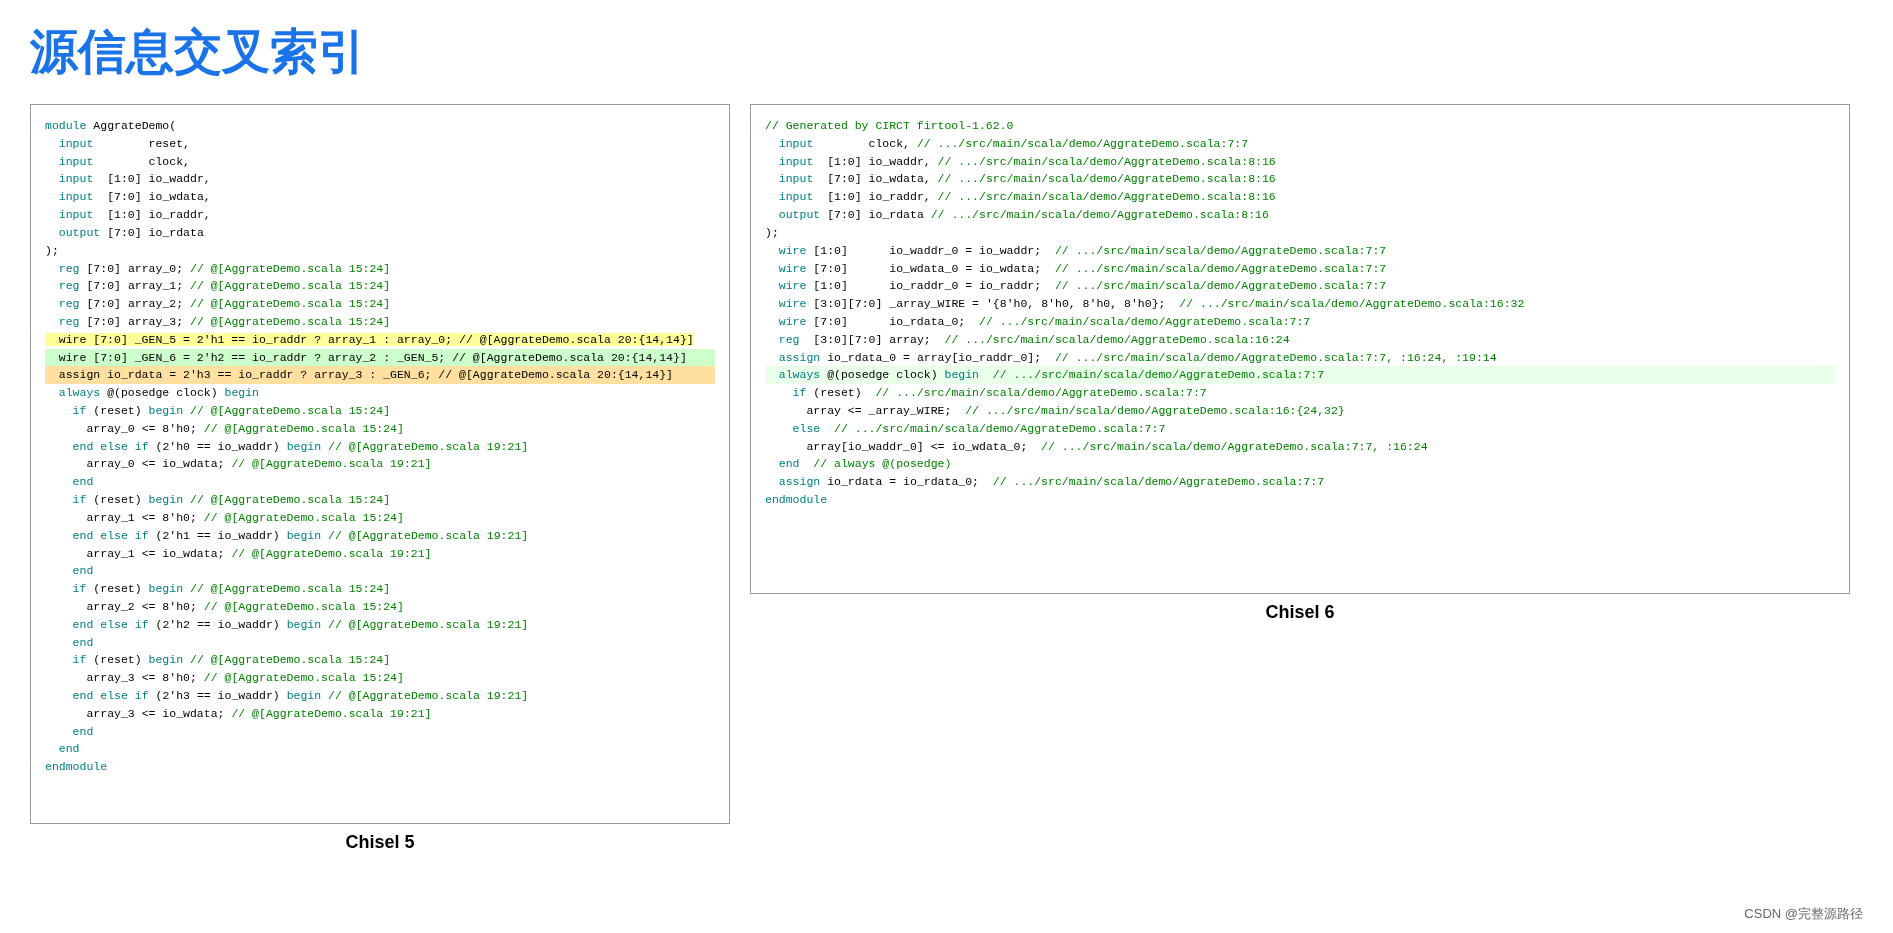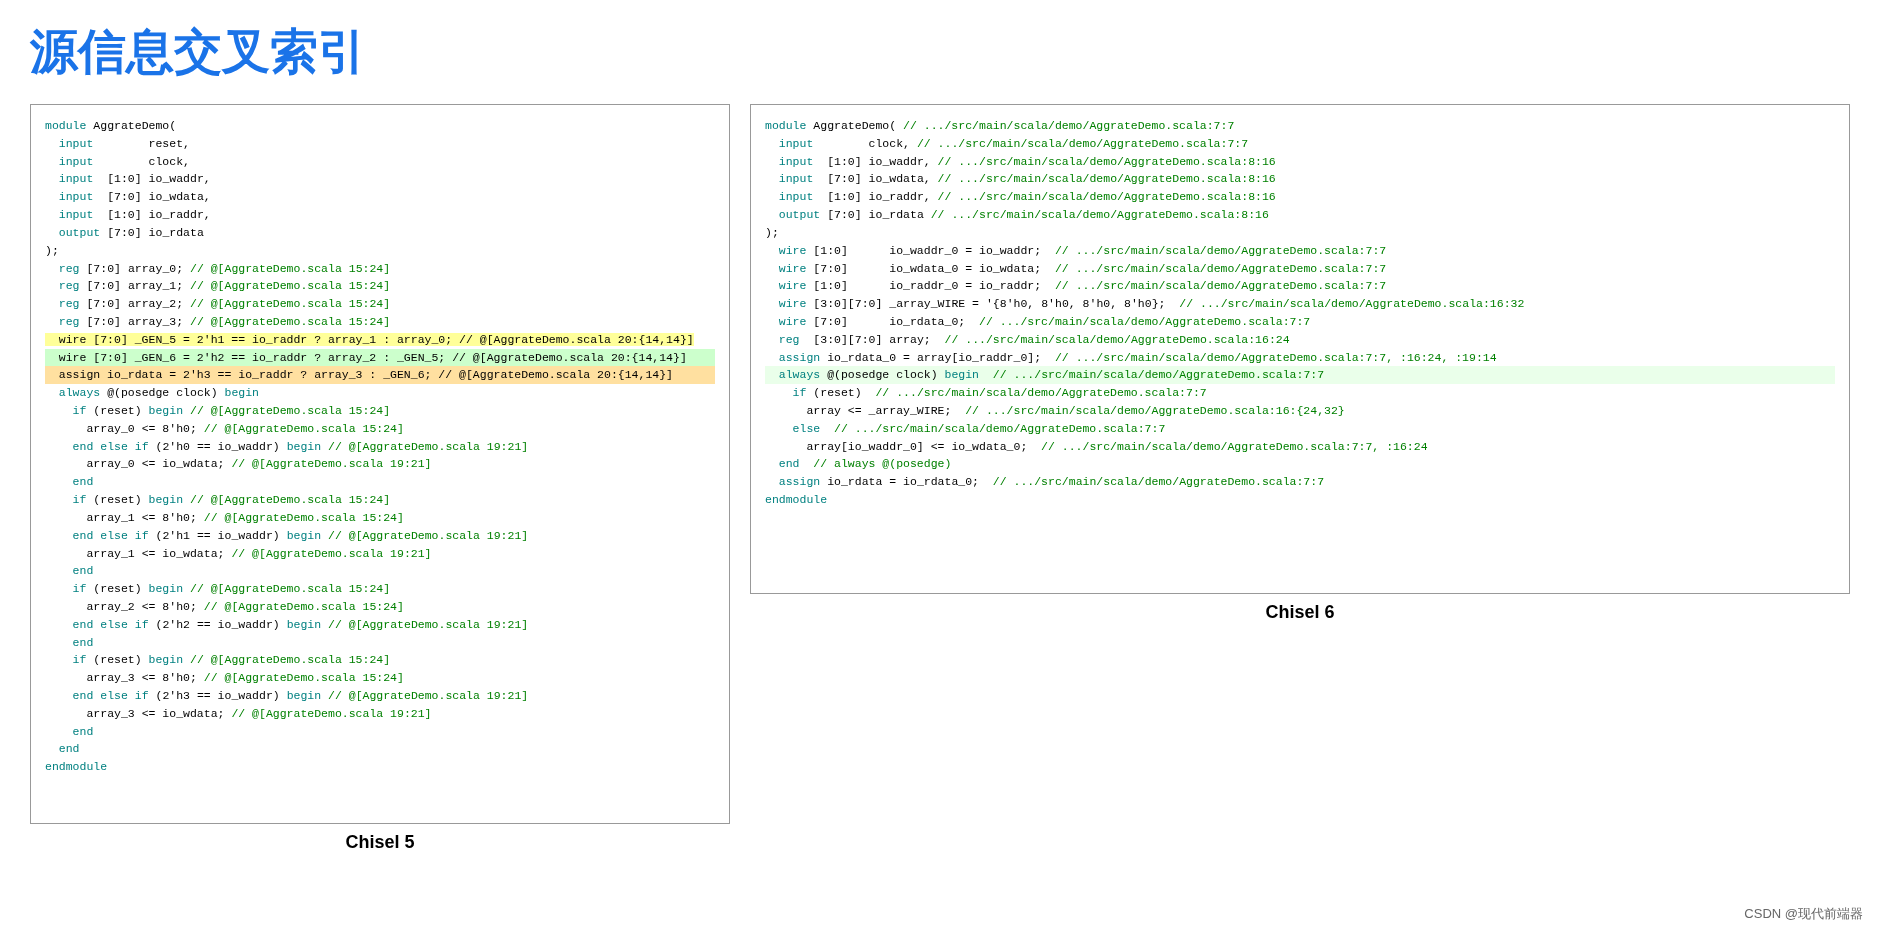--- a/index.html
+++ b/index.html
@@ -144,21 +144,21 @@
           <span class="code-line"><span style="color: rgb(0, 128, 128);">endmodule</span></span>
         </div>
     </div>
     <div class="panel-caption">Chisel 5</div>
   </div>
 
   <div class="right-section">
     <div>
       <div class="panel right-top-panel">
         <div id="right-code">
-            <span class="code-line"><span><span style="color: rgb(0, 128, 128);">module</span><span style="color: rgb(0, 0, 0);"> </span><span style="color: rgb(0, 0, 0);">AggrateDemo</span><span style="color: rgb(0, 0, 0);">( </span></span><span style="color: rgb(0, 128, 0);">// .../src/main/scala/demo/AggrateDemo.scala:7:7</span></span>
+            <span class="code-line" style="color: rgb(0, 128, 0);">// Generated by CIRCT firtool-1.62.0</span>
             <span class="code-line"><span><span style="color: rgb(0, 0, 0);">  </span><span style="color: rgb(0, 128, 128);">input</span><span style="color: rgb(0, 0, 0);">        </span><span style="color: rgb(0, 0, 0);">clock</span><span style="color: rgb(0, 0, 0);">, </span></span><span style="color: rgb(0, 128, 0);">// .../src/main/scala/demo/AggrateDemo.scala:7:7</span></span>
             <span class="code-line"><span><span style="color: rgb(0, 0, 0);">  </span><span style="color: rgb(0, 128, 128);">input</span><span style="color: rgb(0, 0, 0);">  [</span><span style="color: rgb(0, 0, 0);">1</span><span style="color: rgb(0, 0, 0);">:</span><span style="color: rgb(0, 0, 0);">0</span><span style="color: rgb(0, 0, 0);">] </span><span style="color: rgb(0, 0, 0);">io_waddr</span><span style="color: rgb(0, 0, 0);">, </span></span><span style="color: rgb(0, 128, 0);">// .../src/main/scala/demo/AggrateDemo.scala:8:16</span></span>
             <span class="code-line"><span><span style="color: rgb(0, 0, 0);">  </span><span style="color: rgb(0, 128, 128);">input</span><span style="color: rgb(0, 0, 0);">  [</span><span style="color: rgb(0, 0, 0);">7</span><span style="color: rgb(0, 0, 0);">:</span><span style="color: rgb(0, 0, 0);">0</span><span style="color: rgb(0, 0, 0);">] </span><span style="color: rgb(0, 0, 0);">io_wdata</span><span style="color: rgb(0, 0, 0);">, </span></span><span style="color: rgb(0, 128, 0);">// .../src/main/scala/demo/AggrateDemo.scala:8:16</span></span>
             <span class="code-line"><span><span style="color: rgb(0, 0, 0);">  </span><span style="color: rgb(0, 128, 128);">input</span><span style="color: rgb(0, 0, 0);">  [</span><span style="color: rgb(0, 0, 0);">1</span><span style="color: rgb(0, 0, 0);">:</span><span style="color: rgb(0, 0, 0);">0</span><span style="color: rgb(0, 0, 0);">] </span><span style="color: rgb(0, 0, 0);">io_raddr</span><span style="color: rgb(0, 0, 0);">, </span></span><span style="color: rgb(0, 128, 0);">// .../src/main/scala/demo/AggrateDemo.scala:8:16</span></span>
             <span class="code-line"><span><span style="color: rgb(0, 0, 0);">  </span><span style="color: rgb(0, 128, 128);">output</span><span style="color: rgb(0, 0, 0);"> [</span><span style="color: rgb(0, 0, 0);">7</span><span style="color: rgb(0, 0, 0);">:</span><span style="color: rgb(0, 0, 0);">0</span><span style="color: rgb(0, 0, 0);">] </span><span style="color: rgb(0, 0, 0);">io_rdata</span><span style="color: rgb(0, 0, 0);"> </span></span><span style="color: rgb(0, 128, 0);">// .../src/main/scala/demo/AggrateDemo.scala:8:16</span></span>
             <span class="code-line"><span style="color: rgb(0, 0, 0);">);</span></span>
             <span class="code-line"><span style="color: rgb(0, 0, 0);"></span></span>
             <span class="code-line"><span><span style="color: rgb(0, 0, 0);">  </span><span style="color: rgb(0, 128, 128);">wire</span><span style="color: rgb(0, 0, 0);"> [</span><span style="color: rgb(0, 0, 0);">1</span><span style="color: rgb(0, 0, 0);">:</span><span style="color: rgb(0, 0, 0);">0</span><span style="color: rgb(0, 0, 0);">]      </span><span style="color: rgb(0, 0, 0);">io_waddr_0</span><span style="color: rgb(0, 0, 0);"> = </span><span style="color: rgb(0, 0, 0);">io_waddr</span><span style="color: rgb(0, 0, 0);">;  </span></span><span style="color: rgb(0, 128, 0);">// .../src/main/scala/demo/AggrateDemo.scala:7:7</span></span>
             <span class="code-line"><span><span style="color: rgb(0, 0, 0);">  </span><span style="color: rgb(0, 128, 128);">wire</span><span style="color: rgb(0, 0, 0);"> [</span><span style="color: rgb(0, 0, 0);">7</span><span style="color: rgb(0, 0, 0);">:</span><span style="color: rgb(0, 0, 0);">0</span><span style="color: rgb(0, 0, 0);">]      </span><span style="color: rgb(0, 0, 0);">io_wdata_0</span><span style="color: rgb(0, 0, 0);"> = </span><span style="color: rgb(0, 0, 0);">io_wdata</span><span style="color: rgb(0, 0, 0);">;  </span></span><span style="color: rgb(0, 128, 0);">// .../src/main/scala/demo/AggrateDemo.scala:7:7</span></span>
             <span class="code-line"><span><span style="color: rgb(0, 0, 0);">  </span><span style="color: rgb(0, 128, 128);">wire</span><span style="color: rgb(0, 0, 0);"> [</span><span style="color: rgb(0, 0, 0);">1</span><span style="color: rgb(0, 0, 0);">:</span><span style="color: rgb(0, 0, 0);">0</span><span style="color: rgb(0, 0, 0);">]      </span><span style="color: rgb(0, 0, 0);">io_raddr_0</span><span style="color: rgb(0, 0, 0);"> = </span><span style="color: rgb(0, 0, 0);">io_raddr</span><span style="color: rgb(0, 0, 0);">;  </span></span><span style="color: rgb(0, 128, 0);">// .../src/main/scala/demo/AggrateDemo.scala:7:7</span></span>
@@ -175,13 +175,13 @@
             <span class="code-line"><span><span style="color: rgb(0, 0, 0);">  </span><span style="color: rgb(0, 128, 128);">assign</span><span style="color: rgb(0, 0, 0);"> </span><span style="color: rgb(0, 0, 0);">io_rdata</span><span style="color: rgb(0, 0, 0);"> = </span><span style="color: rgb(0, 0, 0);">io_rdata_0</span><span style="color: rgb(0, 0, 0);">;  </span></span><span style="color: rgb(0, 128, 0);">// .../src/main/scala/demo/AggrateDemo.scala:7:7</span></span>
             <span class="code-line"><span style="color: rgb(0, 128, 128);">endmodule</span></span>
           </div>
       </div>
       <div class="panel-caption">Chisel 6</div>
     </div>
 
   </div>
 </div>
 
-<div class="footer-text">CSDN @现代前端器</div>
+<div class="footer-text">CSDN @完整源路径</div>
 
 </body></html>

